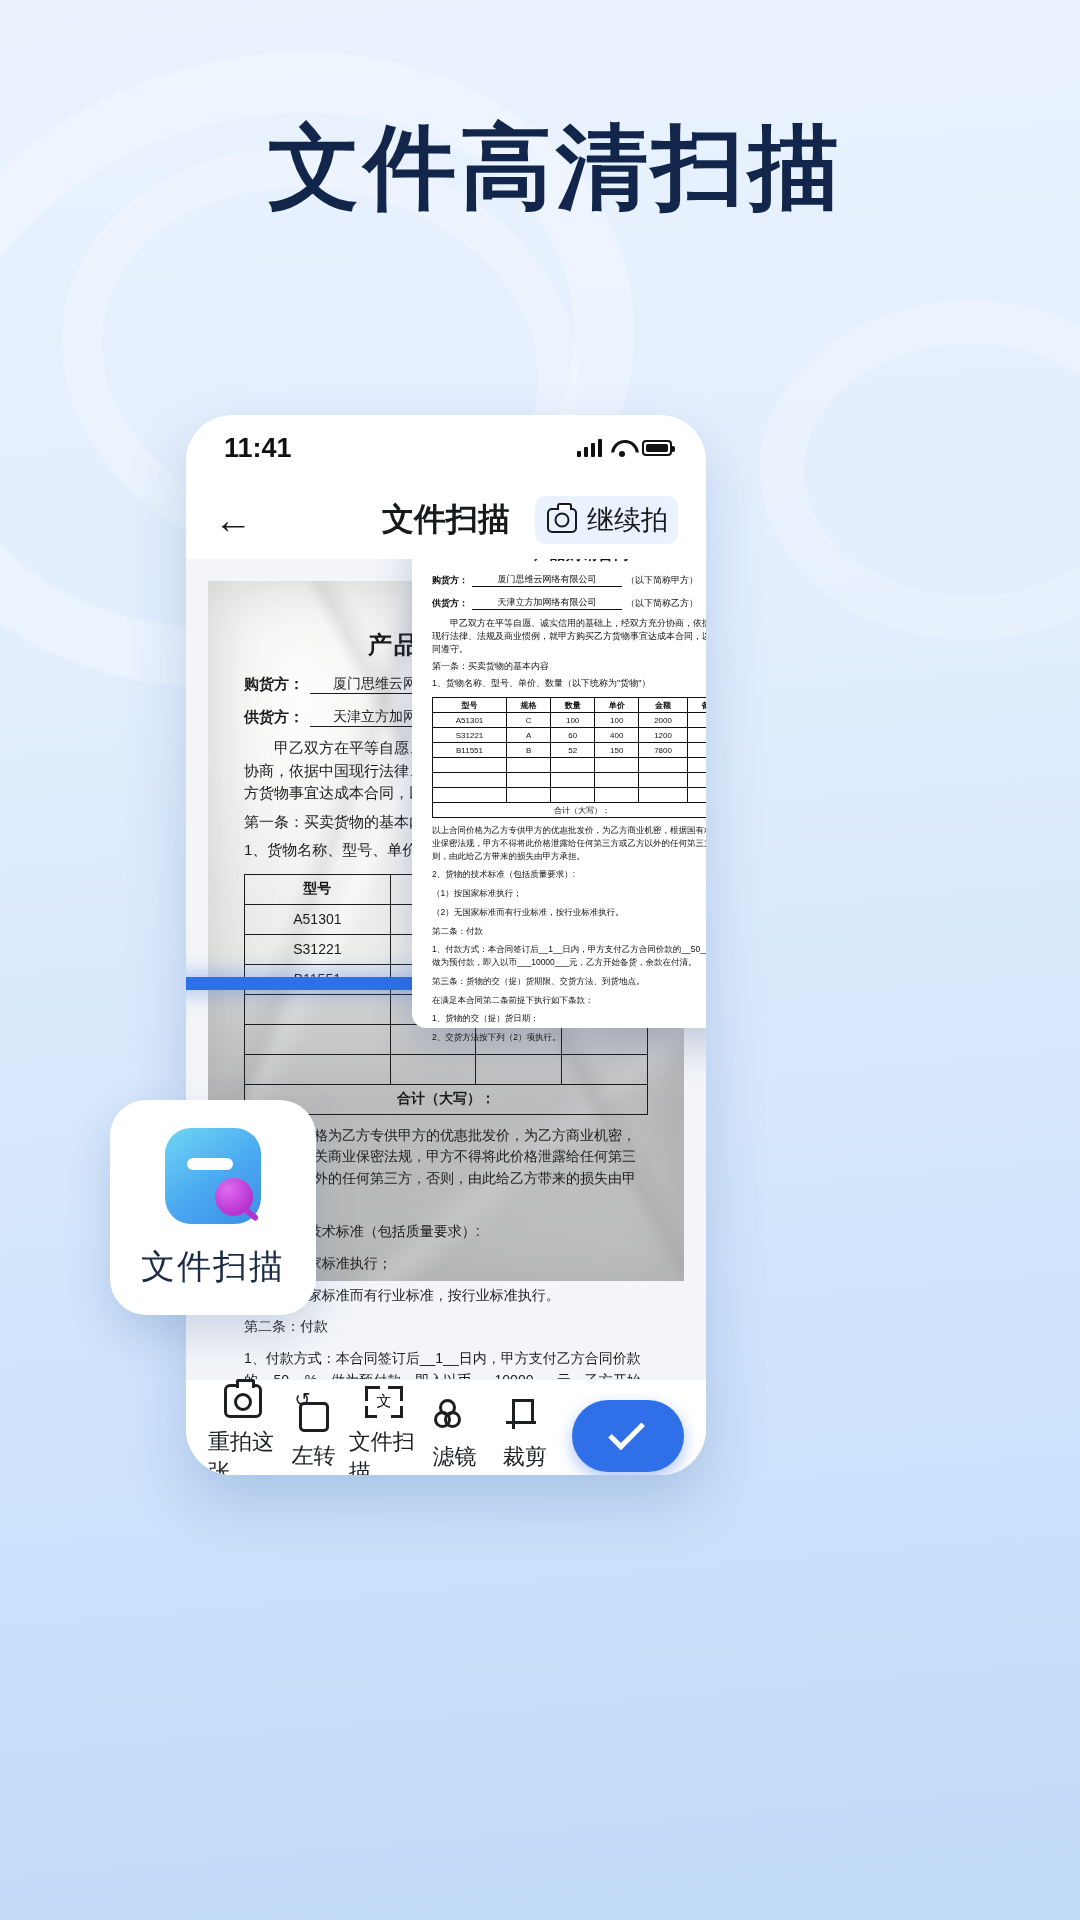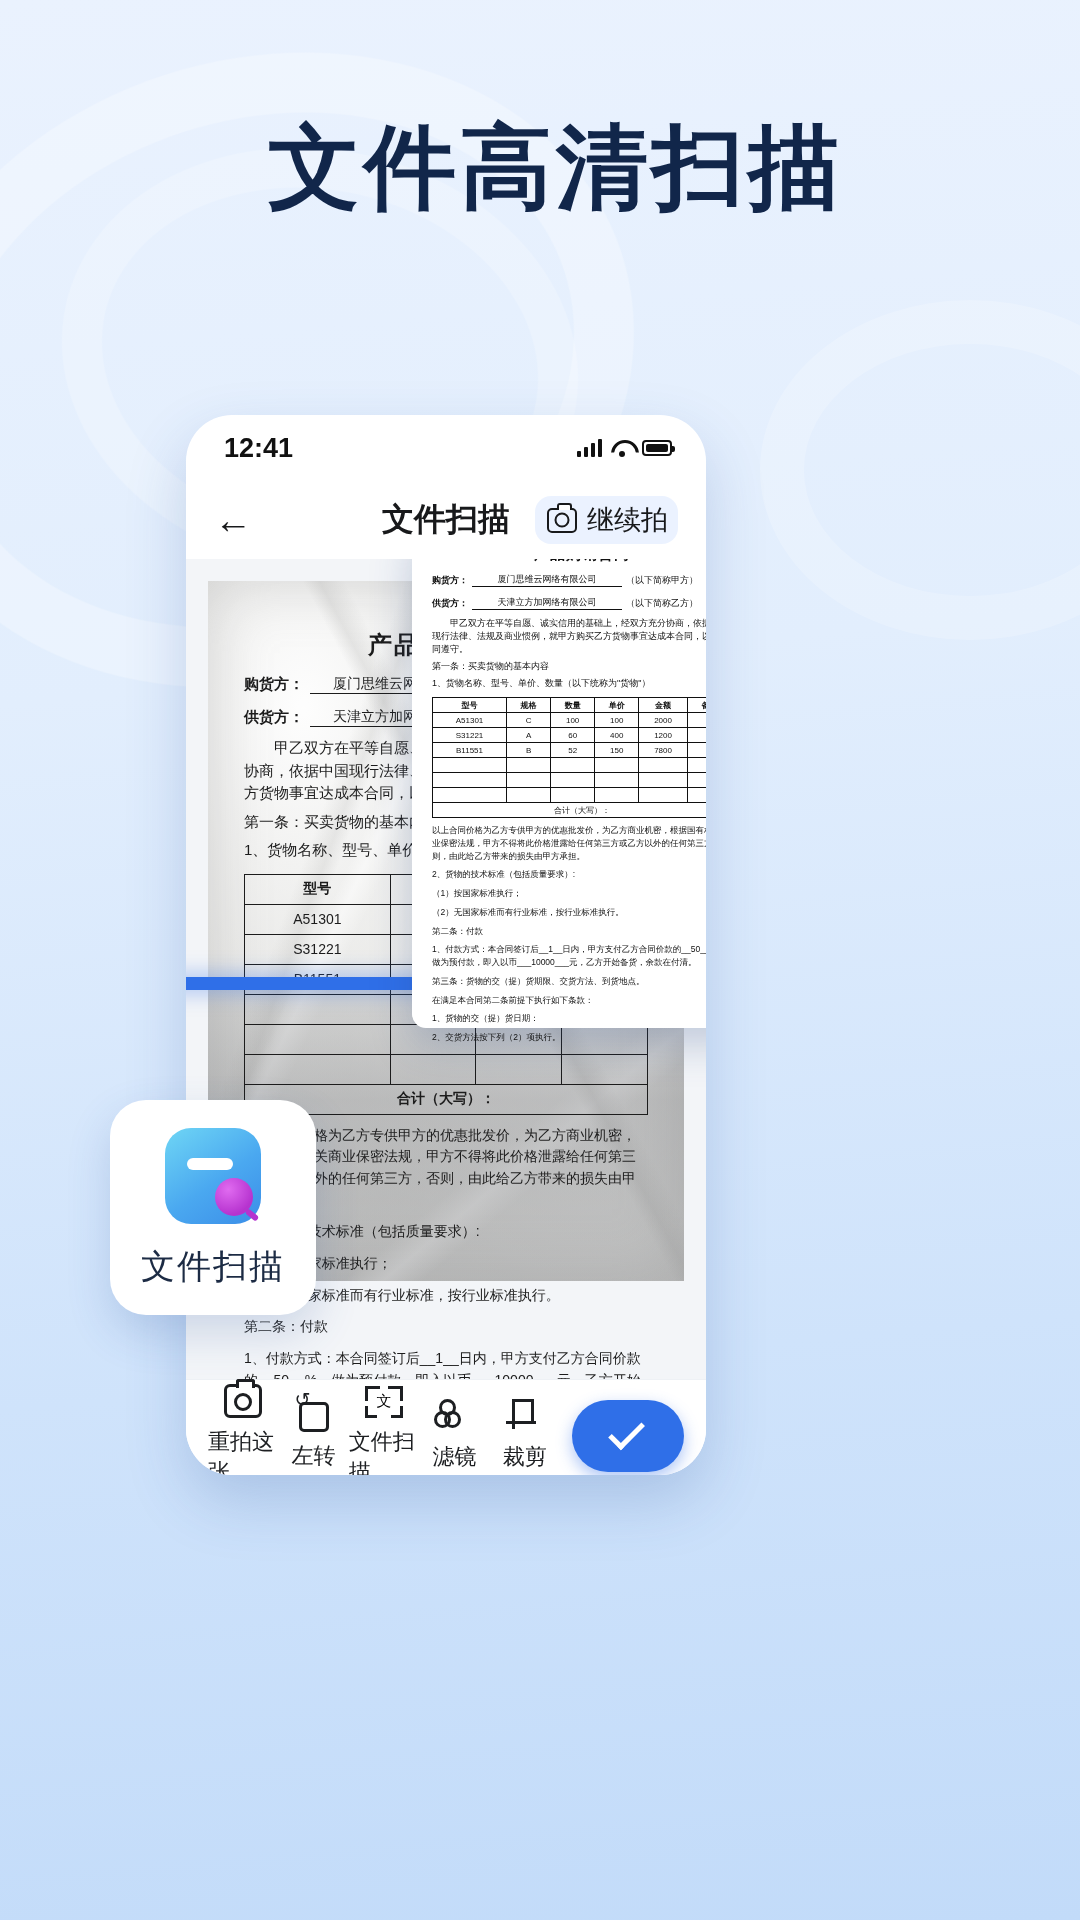--- a/index.html
+++ b/index.html
@@ -82,21 +82,21 @@
   .nav-back {
     font-size: 38px; color: #18191b; line-height: 1; width: 44px;
   }
   .nav-title {
     position: absolute; left: 0; width: 100%; text-align: center;
     font-size: 32px; font-weight: bold; color: #18191b; pointer-events: none;
   }
   .nav-right {
     margin-left: auto; display: flex; align-items: center; gap: 10px;
     font-size: 27px; color: #18191b; position: relative; z-index: 2;
-    padding: 6px 10px 6px 12px; border-radius: 16px;
+    padding: 6px 10px 6px 12px; border-radius: 10px;
     background: rgba(233,241,255,0.9);
   }
   .cam-ico {
     width: 30px; height: 25px; border: 2.5px solid #18191b; border-radius: 5px;
     position: relative;
   }
   .cam-ico:before {
     content:""; position:absolute; left:50%; top:50%; transform: translate(-50%,-50%);
     width: 11px; height: 11px; border: 2.5px solid #18191b; border-radius: 50%;
   }
@@ -271,21 +271,21 @@
 <div class="bg-swirl sw2"></div>
 <div class="bg-swirl sw3"></div>
 
 <div class="headline-wrap">
   <div class="headline">文件高清扫描</div>
 </div>
 
 <div class="phone">
 
   <div class="statusbar">
-    <div class="status-time">12:41</div>
+    <div class="status-time">11:41</div>
     <div class="status-icons">
       <span class="bars">
           <i></i>
           <i></i>
           <i></i>
           <i></i>
         </span>
       <span class="wifi"></span>
       <span class="batt">
           <i></i>

